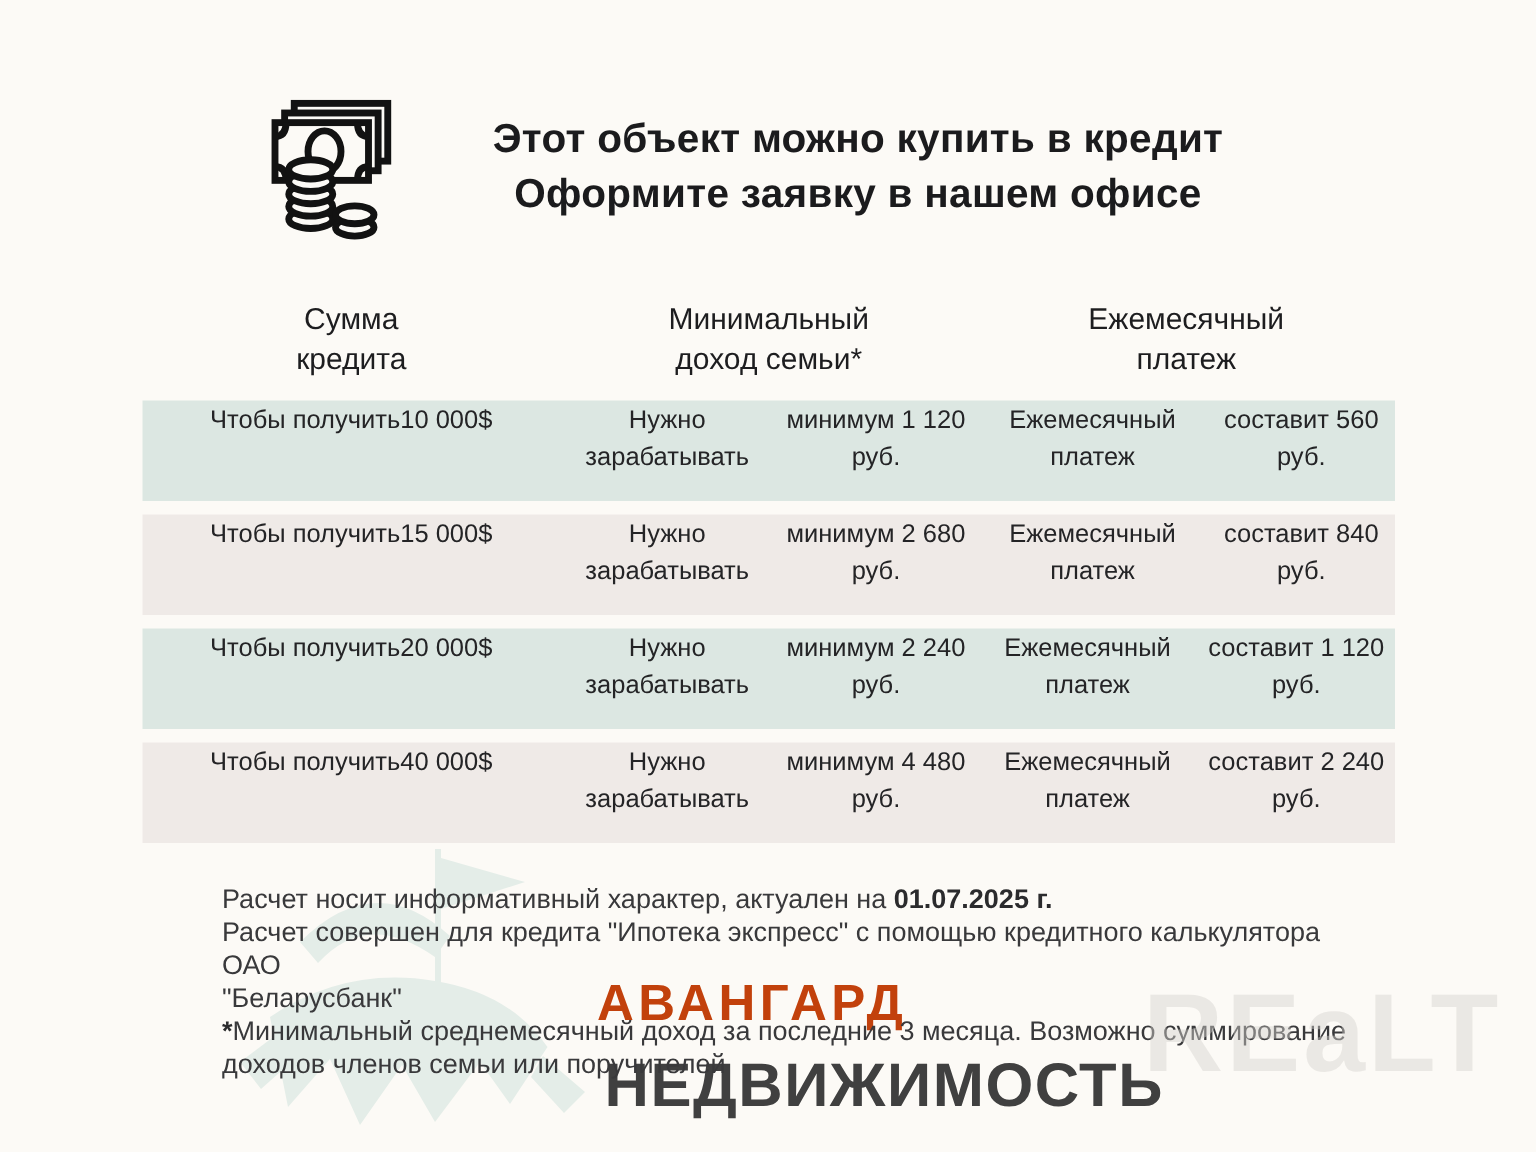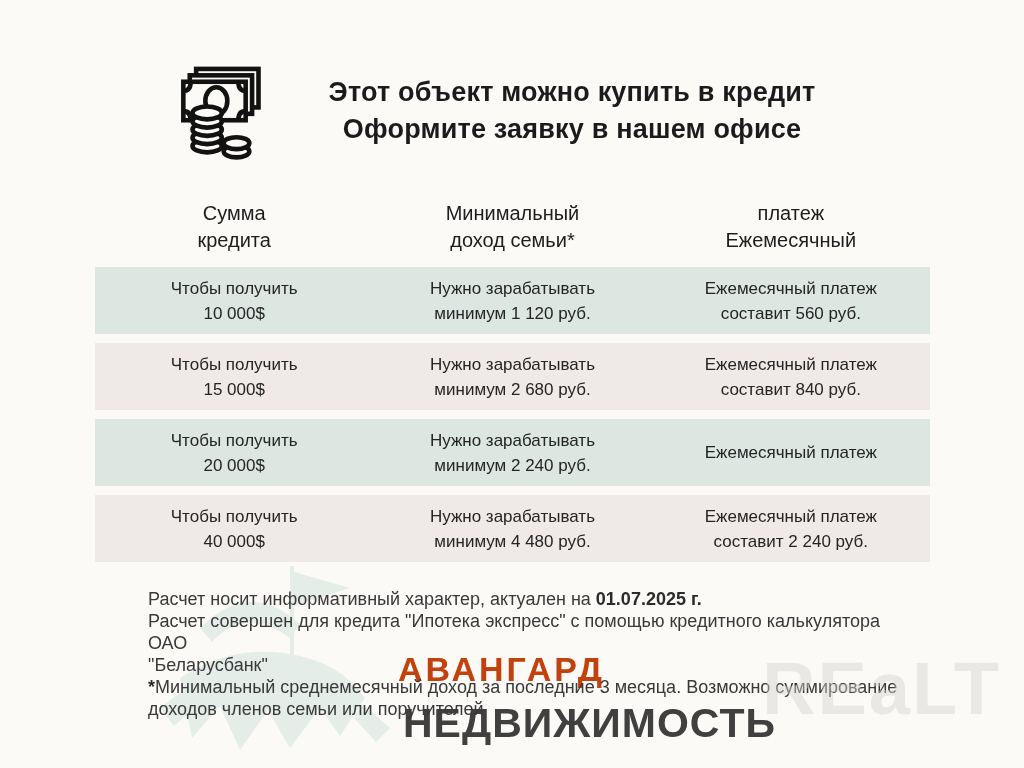--- a/index.html
+++ b/index.html
@@ -32,21 +32,21 @@
     flex: 1 1 33.33%; text-align: center;
     font-size: 20px; font-weight: 400; line-height: 27px; color: #1d1d1f;
   }
   .trow {
     display: flex; height: 67px; margin-bottom: 9px;
     align-items: stretch;
   }
   .trow.teal { background: #dce7e2; }
   .trow.gray { background: #efeae7; }
   .td {
-    flex: 1 1 33.33%; display: flex; flex-direction: column;
+    flex: 1 1 33.33%; display: flex; flex-direction: row;
     justify-content: center; text-align: center;
     font-size: 17px; line-height: 25px; color: #242426;
   }
 
   
   .footnotes {
     position: absolute; left: 148px; top: 588px; width: 750px;
     font-size: 18px; line-height: 22px; color: #39393b;
     z-index: 3;
   }
@@ -120,22 +120,22 @@
     <div class="thead">
       <div class="th">
         <div>Сумма</div>
         <div>кредита</div>
       </div>
       <div class="th">
         <div>Минимальный</div>
         <div>доход семьи*</div>
       </div>
       <div class="th">
+        <div>Ежемесячный</div>
         <div>платеж</div>
-        <div>Ежемесячный</div>
       </div>
     </div>
 
     <div class="trow teal">
       <div class="td">
         <div>Чтобы получить</div>
         <div>10 000$</div>
       </div>
       <div class="td">
         <div>Нужно зарабатывать</div>
@@ -166,20 +166,21 @@
       <div class="td">
         <div>Чтобы получить</div>
         <div>20 000$</div>
       </div>
       <div class="td">
         <div>Нужно зарабатывать</div>
         <div>минимум 2 240 руб.</div>
       </div>
       <div class="td">
         <div>Ежемесячный платеж</div>
+        <div>составит 1 120 руб.</div>
       </div>
     </div>
 
     <div class="trow gray">
       <div class="td">
         <div>Чтобы получить</div>
         <div>40 000$</div>
       </div>
       <div class="td">
         <div>Нужно зарабатывать</div>

